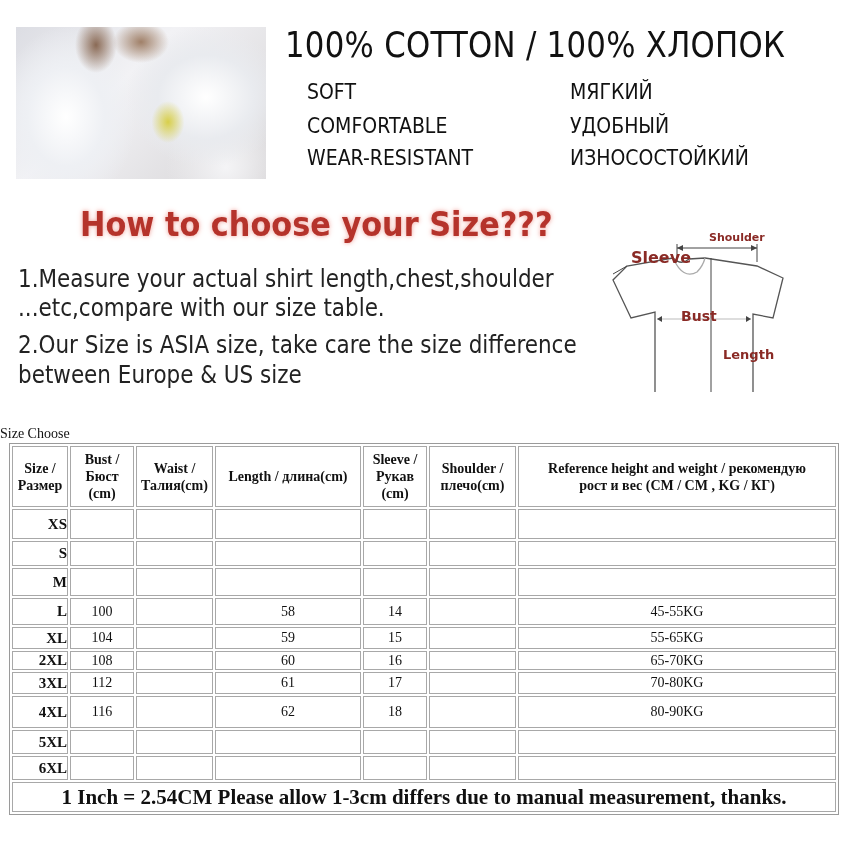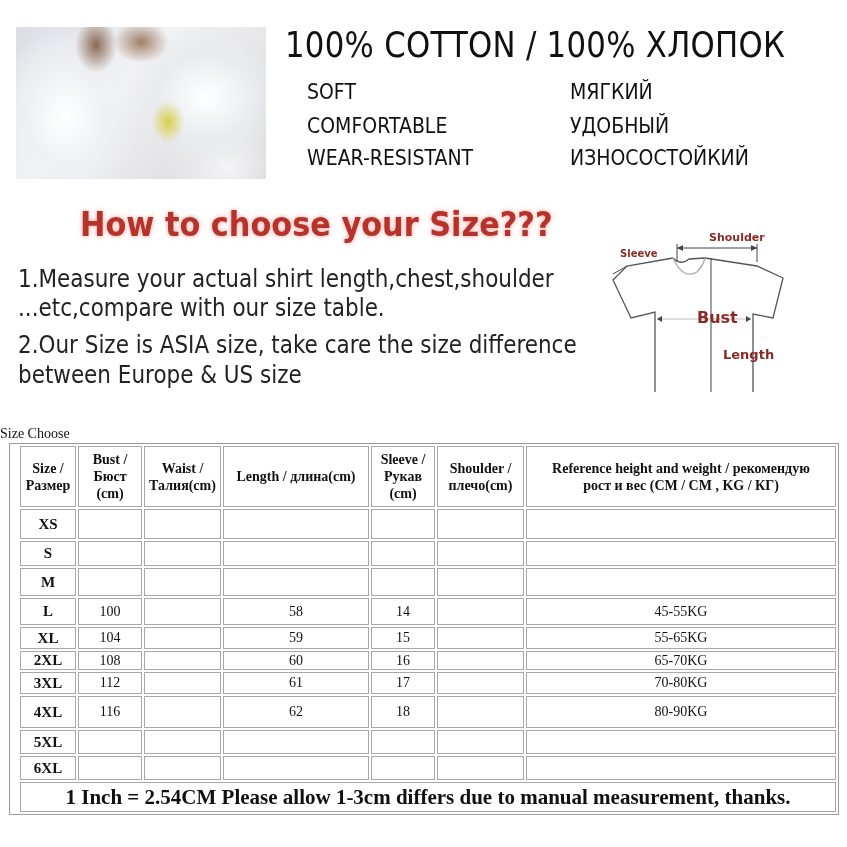--- a/index.html
+++ b/index.html
@@ -25,24 +25,24 @@
     text-shadow: 0 0 4px #f3b5b0, 0 0 7px #f6cfcb; font-family:"DejaVu Sans", sans-serif; transform:scaleX(0.92); transform-origin:left top; }
   .instr { left:18px; font-size:25px; color:#222; white-space:nowrap; font-family:"DejaVu Sans", sans-serif; transform:scaleX(0.86); transform-origin:left top; line-height:28px; }
 
   
   .shirt { left:605px; top:222px; width:200px; height:175px; }
   .shirt-label { position:absolute; color:#8a2a25; font-weight:bold; font-family:"DejaVu Sans", sans-serif; font-size:13px; }
 
   
   .caption { left:0; width:786px; top:426px; text-align:left; font-family:"Liberation Serif", serif; font-size:14px; color:#111; }
   table.size-table { position:absolute; left:9px; top:443px; width:830px; border-collapse:separate; border-spacing:2px;
-    border:1px solid #9a9a9a; font-family:"Liberation Serif", serif; table-layout:fixed;padding-left:8px; }
+    border:1px solid #9a9a9a; font-family:"Liberation Serif", serif; table-layout:fixed; }
   table.size-table td, table.size-table th { border:1px solid #a8a8a8; text-align:center; padding:0; font-size:14px; color:#111; }
   table.size-table th { font-weight:bold; font-size:14px; line-height:17px; }
-  table.size-table td.size { font-weight:bold; font-size:15px; }
+  table.size-table td.size { font-weight:bold; font-size:15px;text-align:right; }
   tr.hdr { height:61px; }
   .footer-note { color:#d4161c; font-weight:bold; font-size:21px !important; height:28px; }
 </style>
 </head>
 <body>
 
 <div class="abs cotton-photo"></div>
 <div class="abs cotton-title">100% COTTON /  100% ХЛОПОК</div>
 
 <div class="abs feat" style="left:307px;top:80px;">SOFT</div>
@@ -79,22 +79,22 @@
       <line x1="52" y1="97" x2="146" y2="97" stroke="#bbb"></line>
 
       <line x1="8" y1="52" x2="22" y2="44"></line>
     </g>
     <polygon points="72,26 78,23 78,29" fill="#444"></polygon>
     <polygon points="152,26 146,23 146,29" fill="#444"></polygon>
     <polygon points="52,97 57,94 57,100" fill="#444"></polygon>
     <polygon points="146,97 141,94 141,100" fill="#444"></polygon>
   </svg>
   <span class="shirt-label" style="left:80px;top:9px;font-size:11px;margin-left:24px;">Shoulder</span>
-  <span class="shirt-label" style="left:15px;top:26px;font-size:10px;">Sleeve</span>
-  <span class="shirt-label" style="left:76px;top:86px;font-size:16px;margin-left:16px;">Bust</span>
+  <span class="shirt-label" style="left:26px;top:26px;font-size:16px;">Sleeve</span>
+  <span class="shirt-label" style="left:76px;top:86px;font-size:14px;">Bust</span>
   <span class="shirt-label" style="left:98px;top:125px;font-size:13px;margin-left:20px;">Length</span>
 </div>
 
 <div class="abs caption">Size Choose</div>
 
 <table class="size-table">
   <colgroup>
     <col style="width:56px">
       <col style="width:64px">
       <col style="width:77px">

